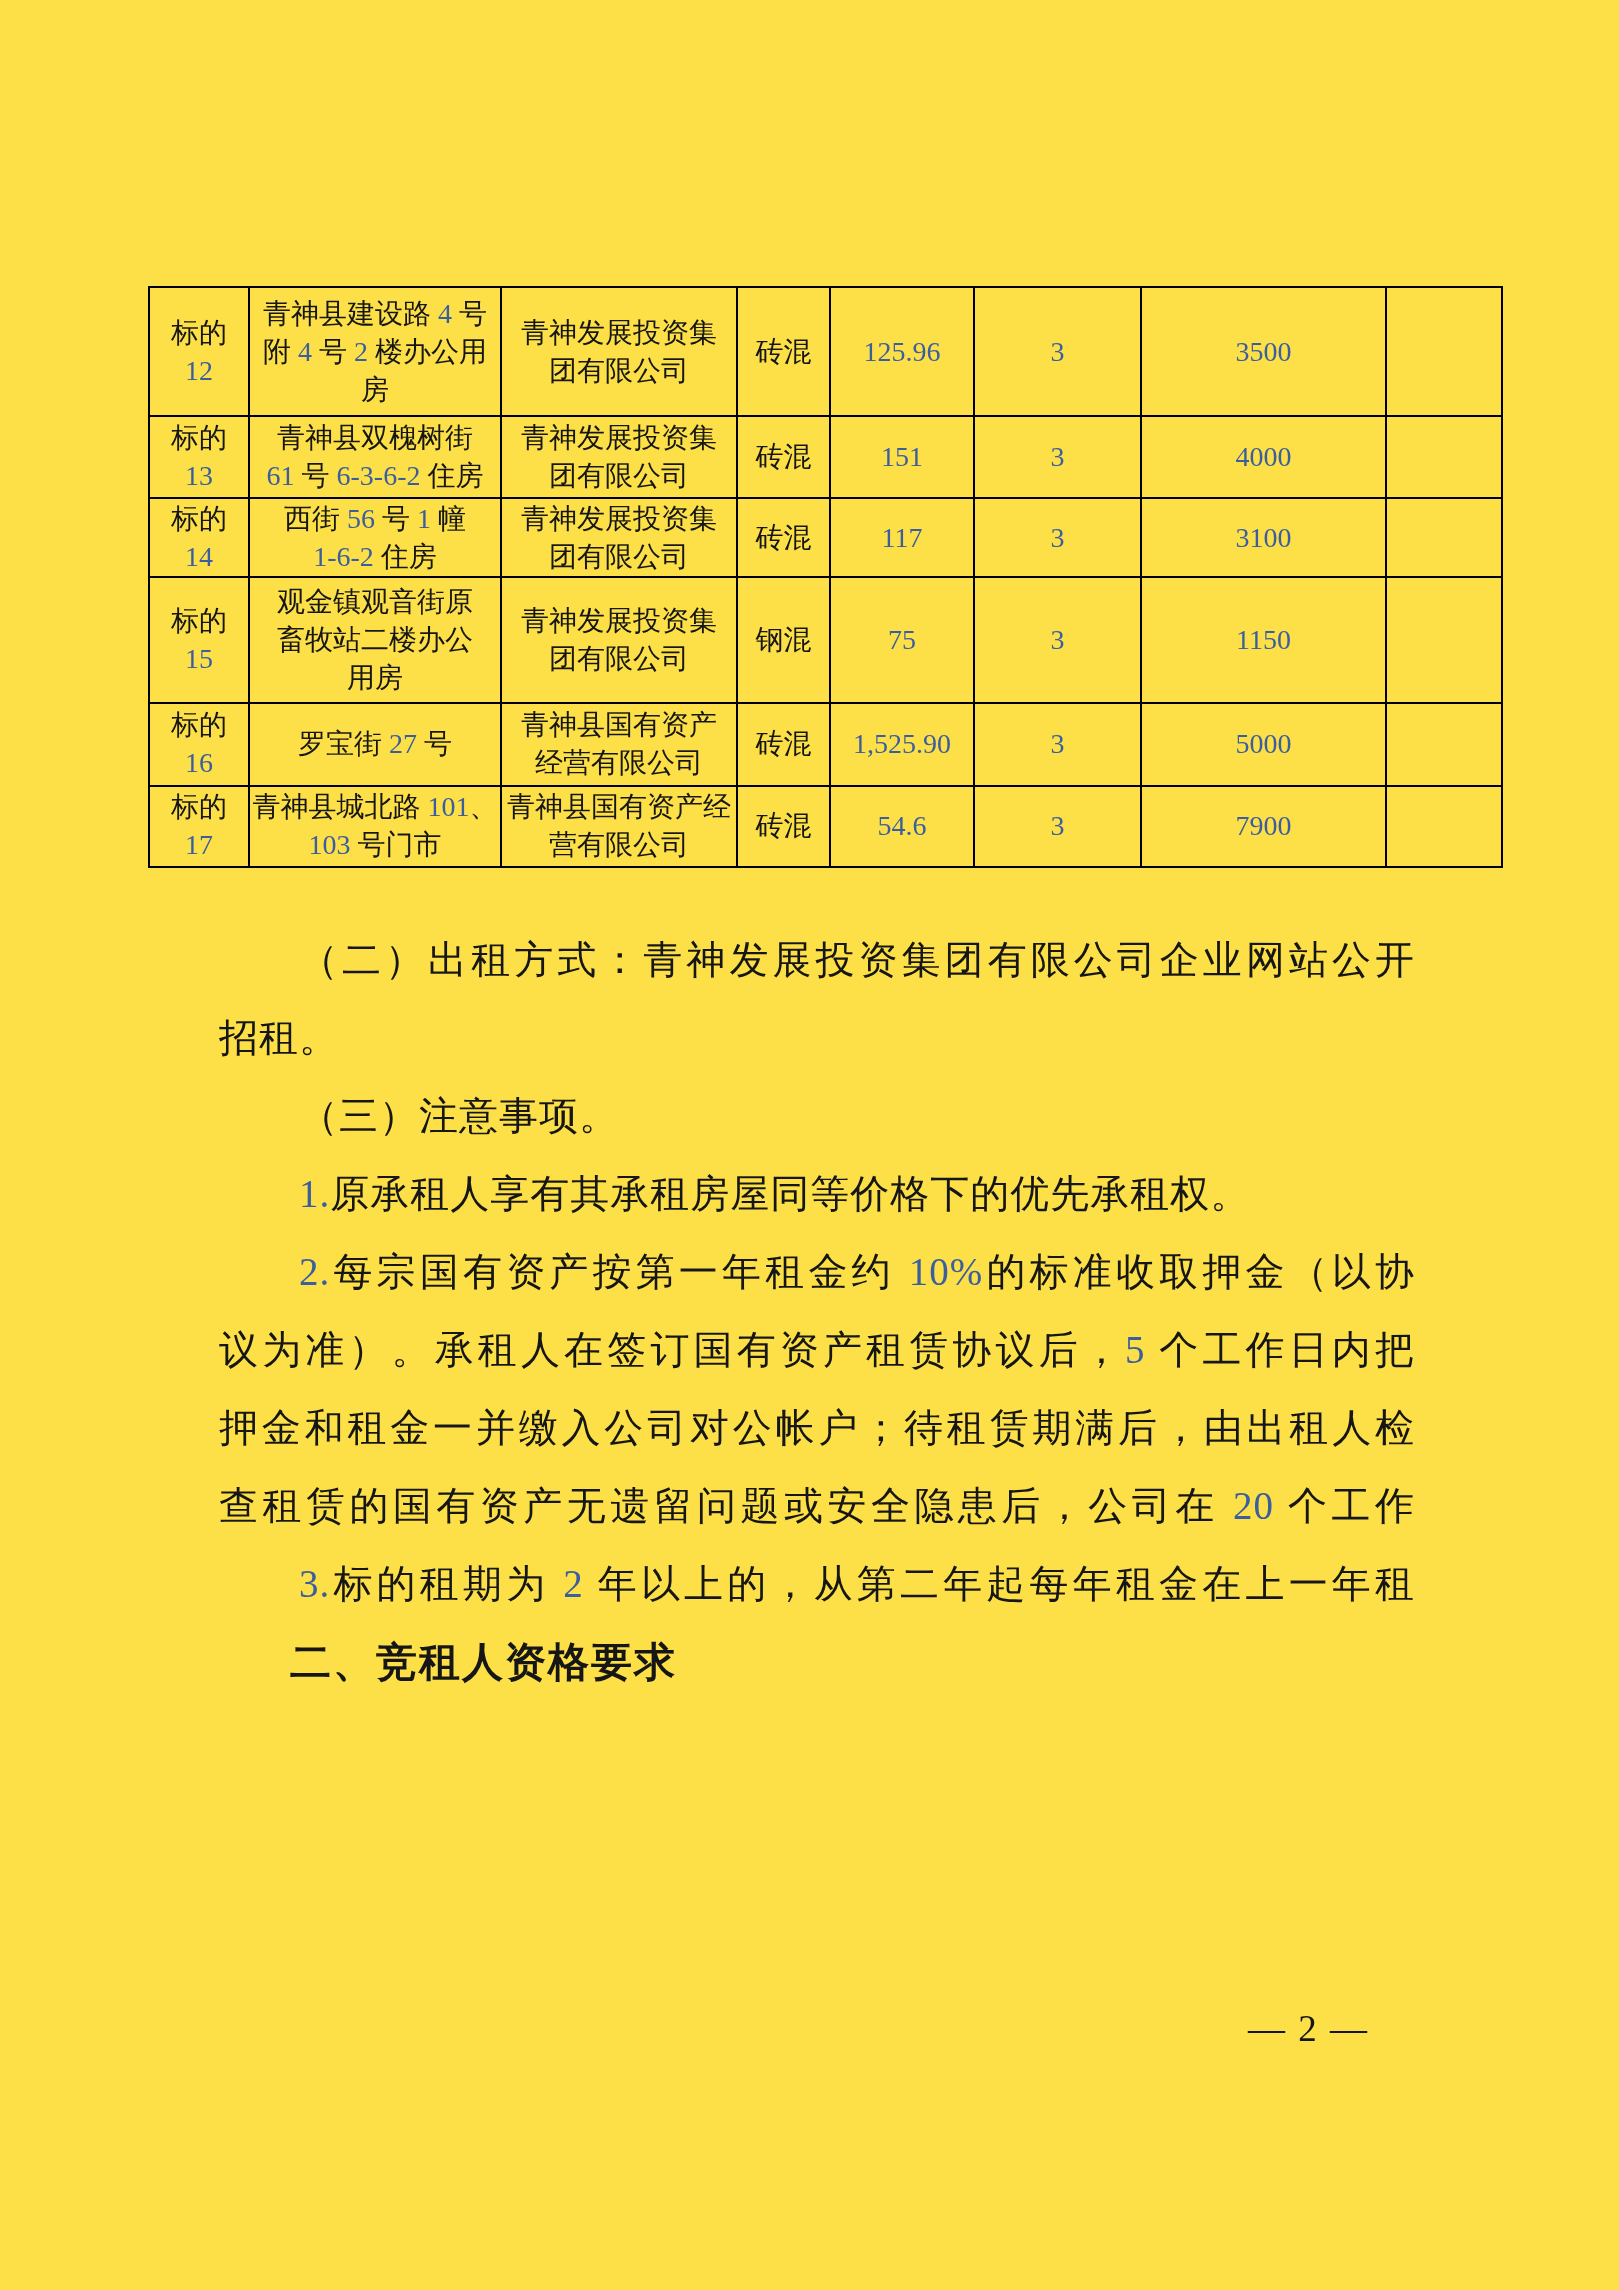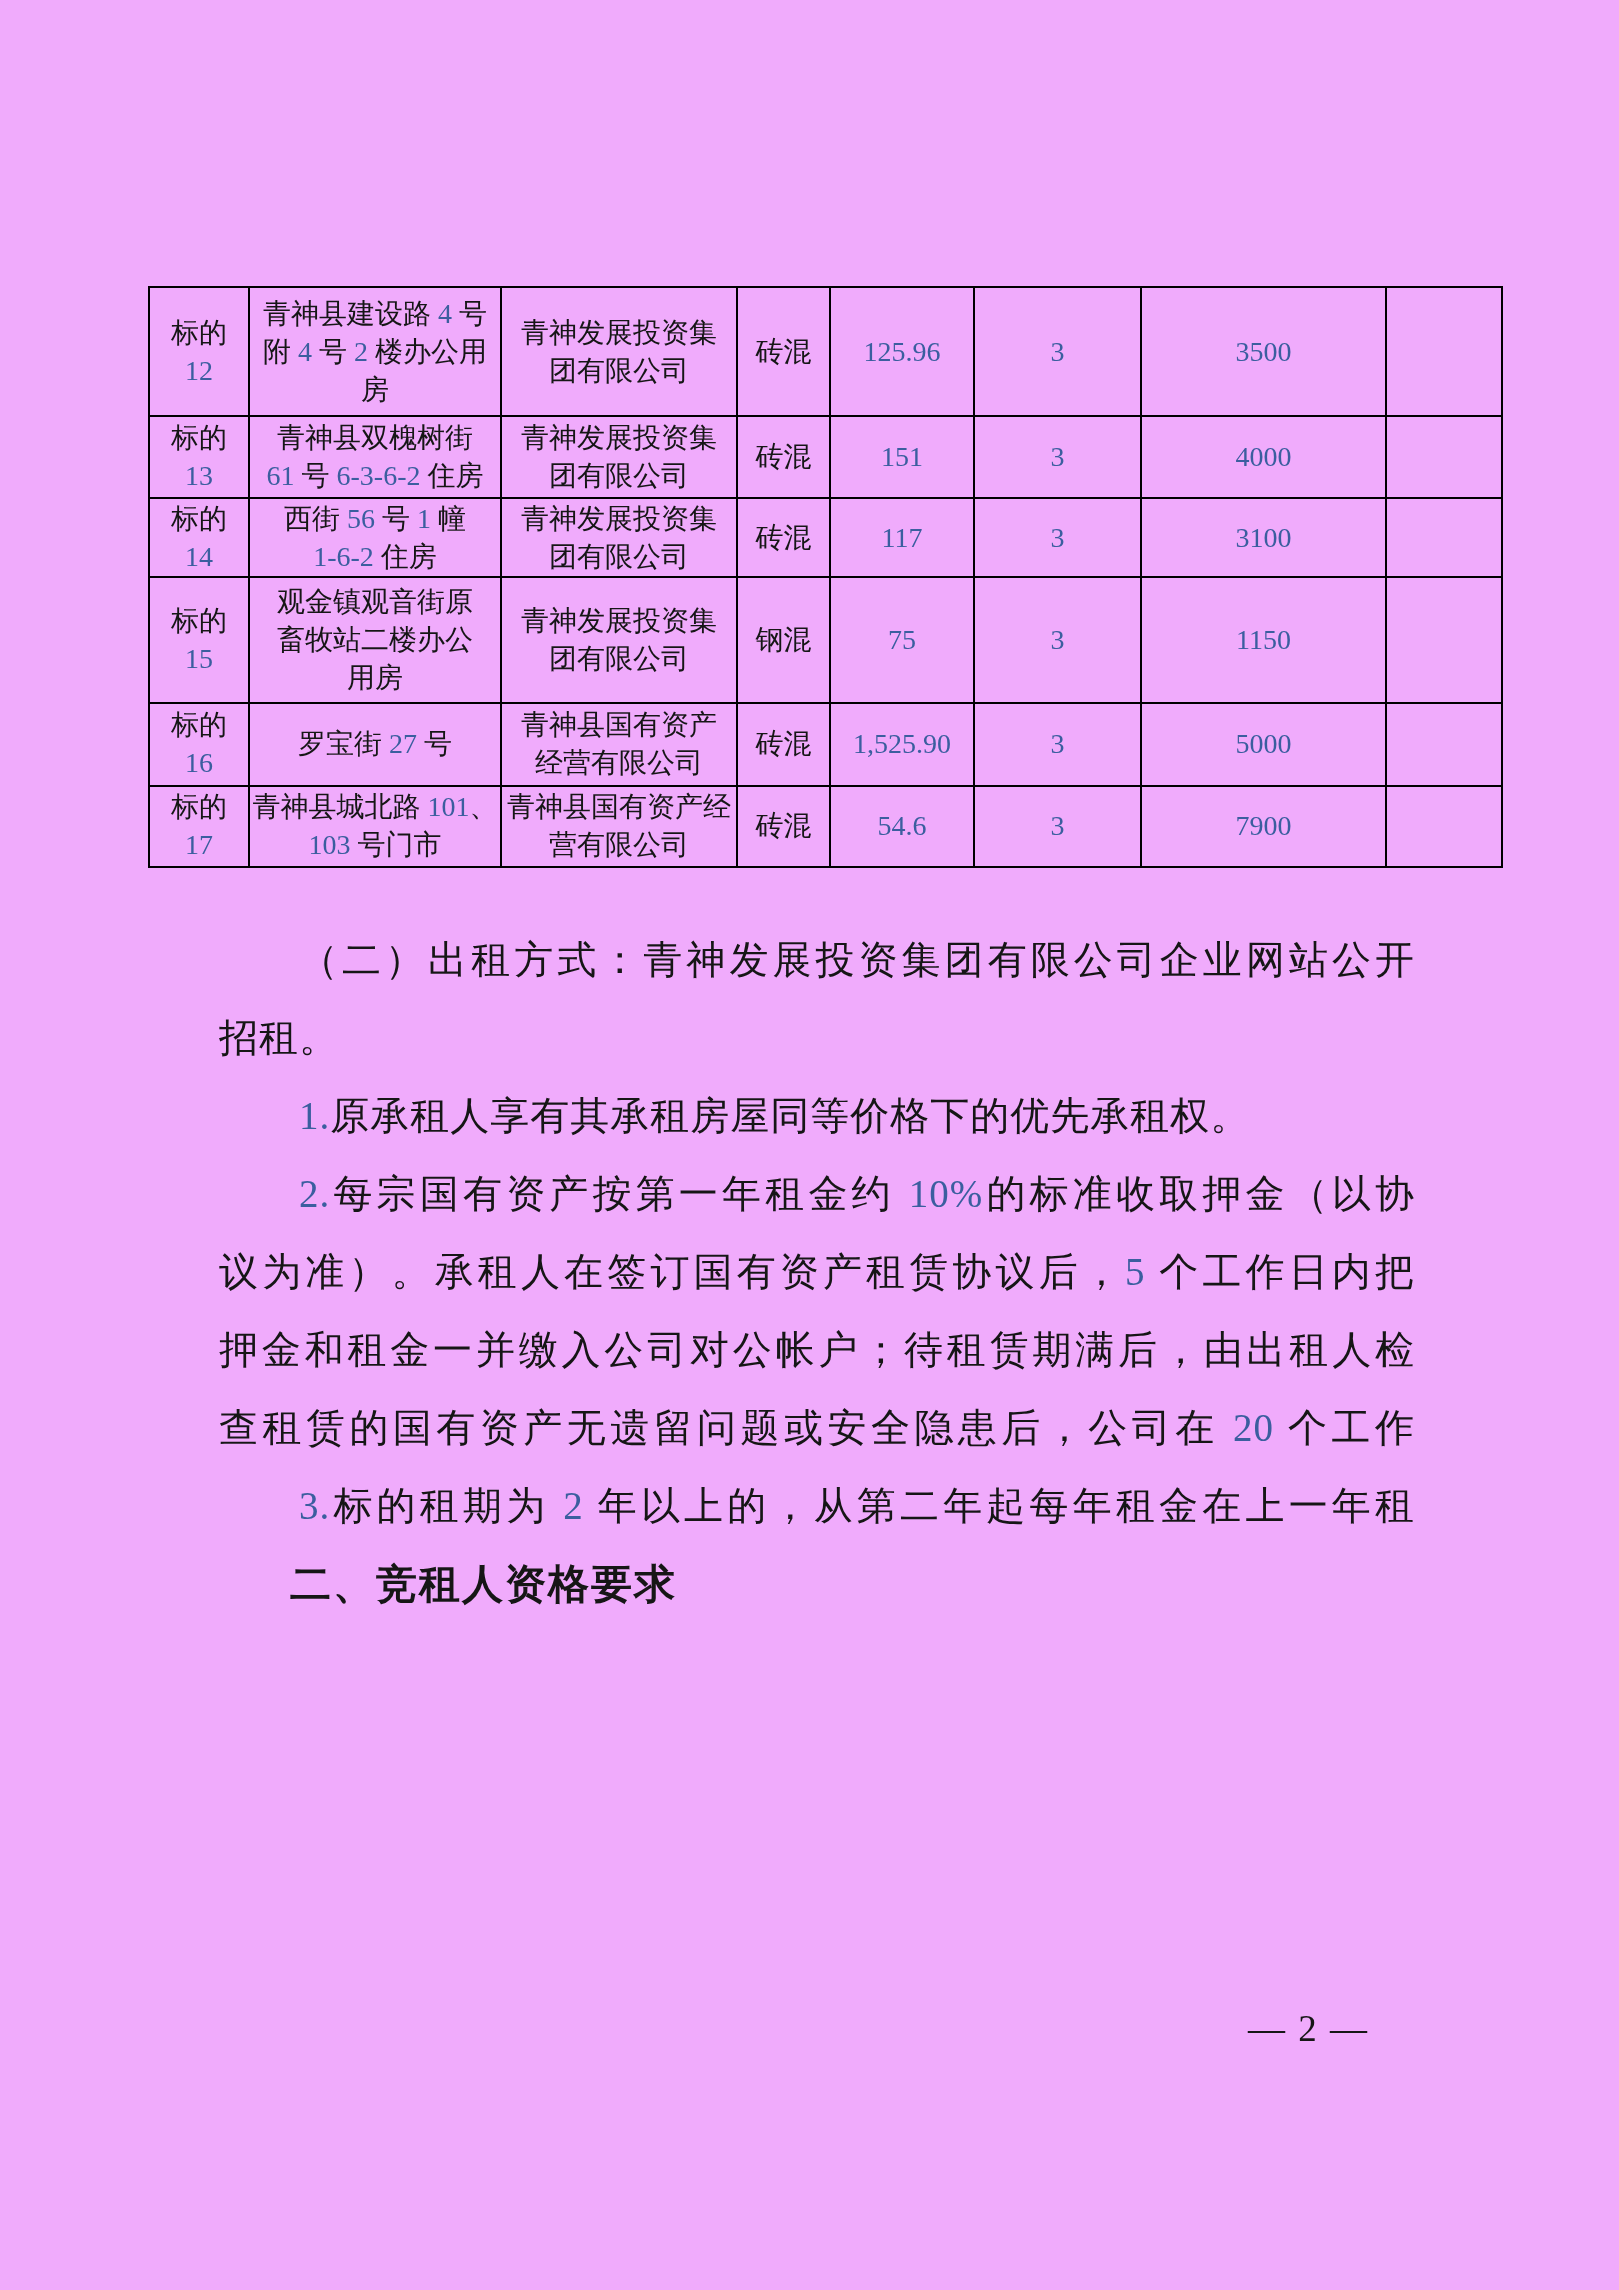--- a/index.html
+++ b/index.html
@@ -1,18 +1,18 @@
 <!DOCTYPE html>
 <html><head>
 <meta charset="utf-8">
 <style>
   html,body { margin:0; padding:0; background:#ffffff; }
   .page {
     position:relative; width:1619px; height:2291px;
-    background:#f0abfc; overflow:hidden;
+    background:#fde047; overflow:hidden;
     font-family:"Liberation Serif","DejaVu Serif",serif;
     color:#161616;
   }
   
   table.assets {
     position:absolute; left:148px; top:286px;
     width:1353px; height:582px;
     border-collapse:collapse; table-layout:fixed;
     border:2.9px solid #000;
   }
@@ -156,20 +156,21 @@
         <td><span class="num">3</span></td>
         <td><span class="num">7900</span></td>
         <td></td>
       </tr>
     </tbody>
   </table>
 
   <div class="bodytext numify">
     <div class="line ind j">（二）出租方式：青神发展投资集团有限公司企业网站公开</div>
     <div class="line">招租。</div>
+    <div class="line ind">（三）注意事项。</div>
     <div class="line ind"><span class="num">1.</span>原承租人享有其承租房屋同等价格下的优先承租权。</div>
     <div class="line ind j"><span class="num">2.</span>每宗国有资产按第一年租金约 <span class="num">10%</span>的标准收取押金（以协</div>
     <div class="line j">议为准）。承租人在签订国有资产租赁协议后，<span class="num">5</span> 个工作日内把</div>
     <div class="line j">押金和租金一并缴入公司对公帐户；待租赁期满后，由出租人检</div>
     <div class="line j">查租赁的国有资产无遗留问题或安全隐患后，公司在 <span class="num">20</span> 个工作</div>
     <div class="line ind j"><span class="num">3.</span>标的租期为 <span class="num">2</span> 年以上的，从第二年起每年租金在上一年租</div>
     <div class="line heading">二、竞租人资格要求</div>
   </div>
 
   <div class="footer">— 2 —</div>

